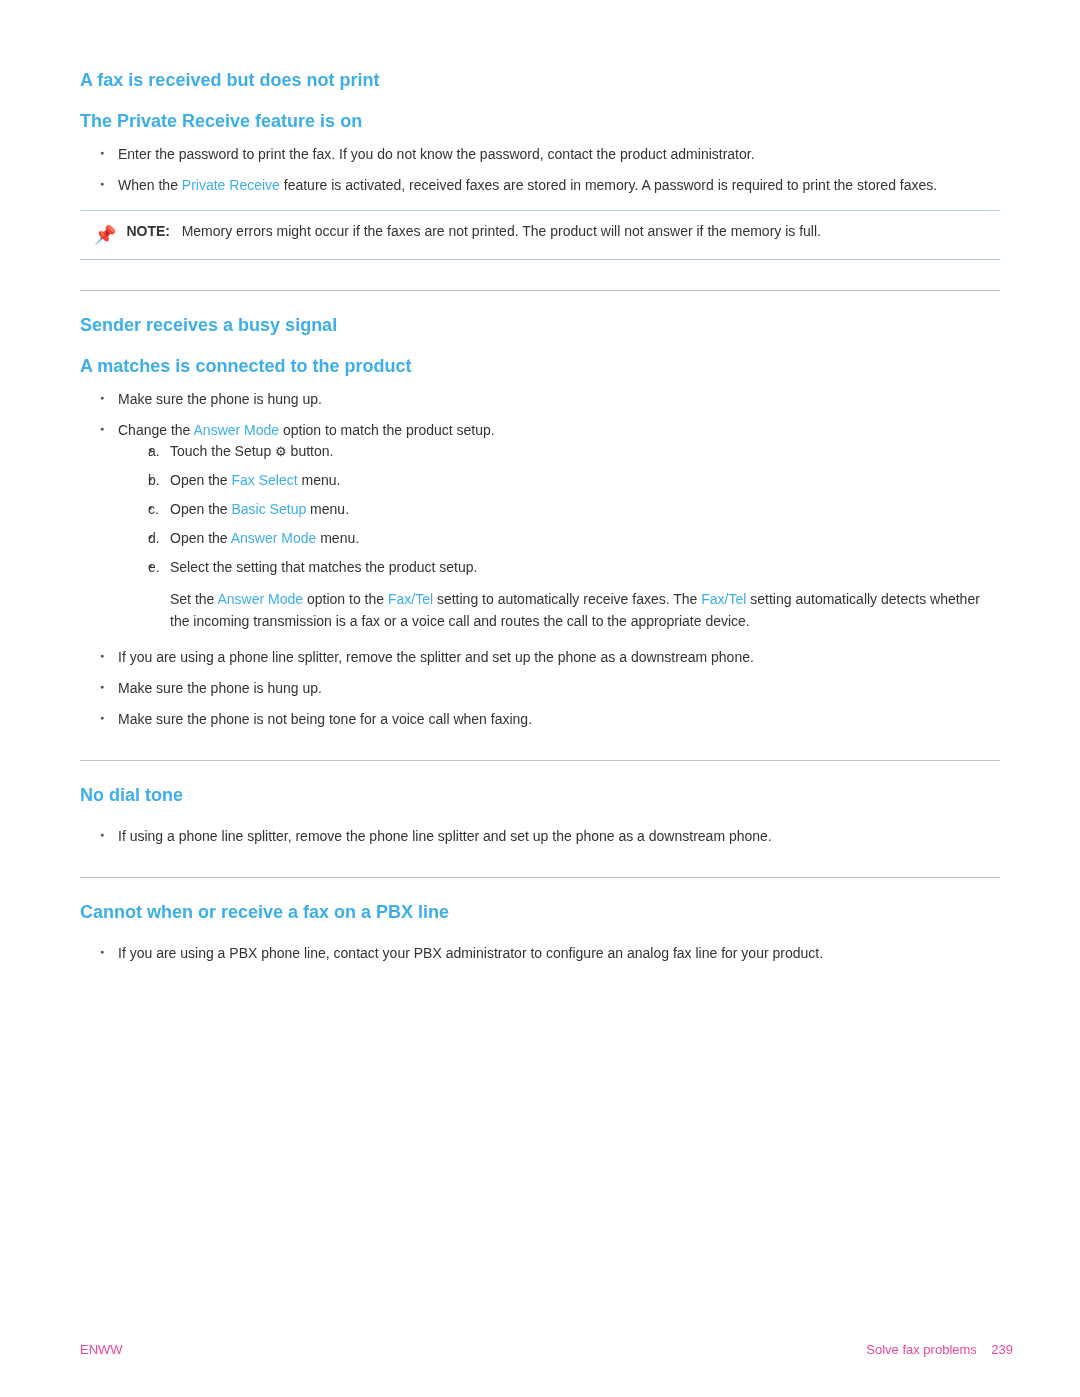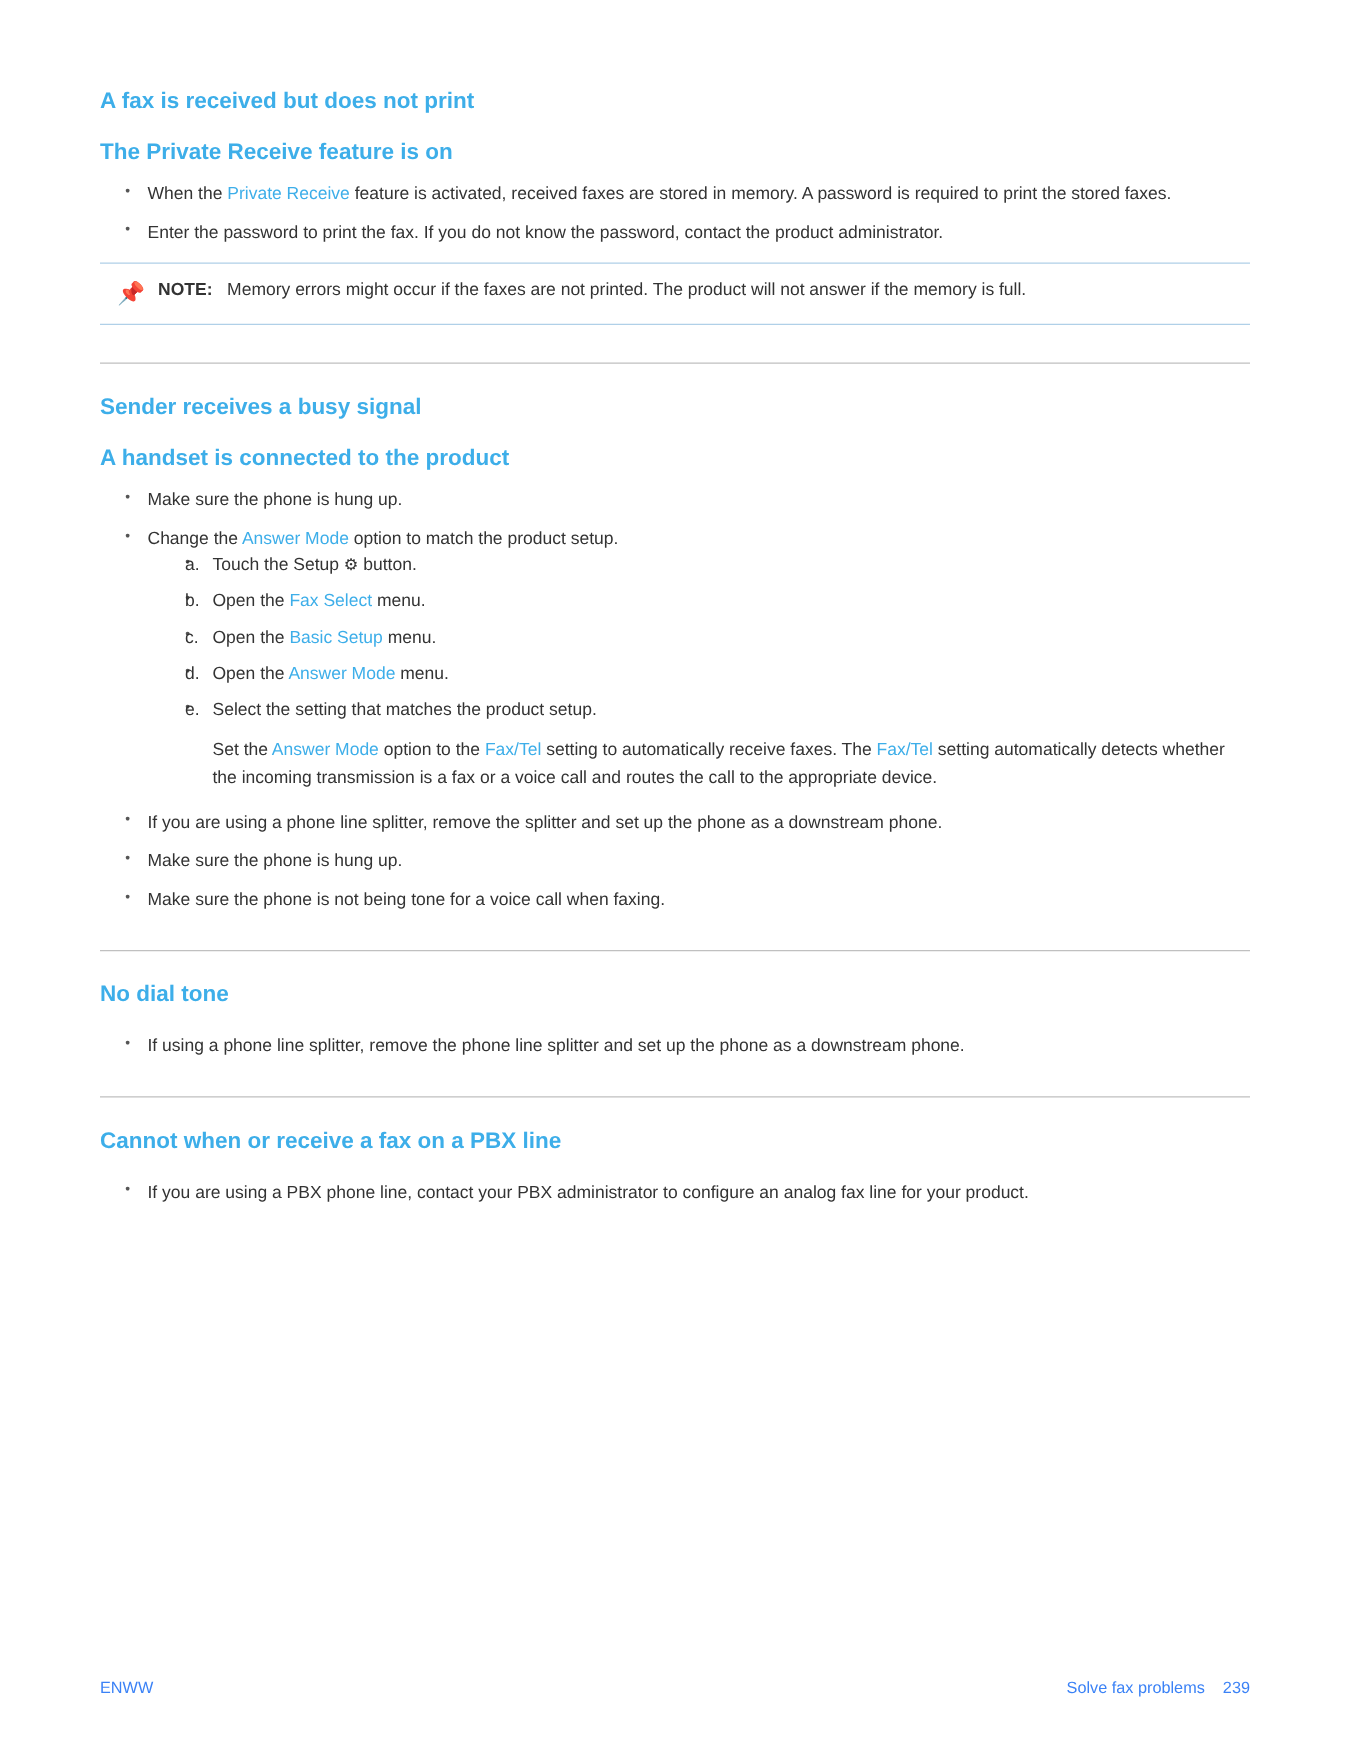--- a/index.html
+++ b/index.html
@@ -118,66 +118,66 @@
     }
 
     .setup-icon {
       font-size: 13px;
     }
 
     .page-footer {
       position: fixed;
       bottom: 40px;
       left: 80px;
-      right: 80px;
+      right: 67px;
       display: flex;
       justify-content: space-between;
       font-size: 13px;
-      color: #3b82f6;
+      color: #ec4899;
     }
 
     .divider {
       border: none;
       border-top: 1px solid #c0c0c0;
       margin: 24px 0;
     }
   </style>
 </head>
 <body>
 
 <div class="page-content">
 
   <div class="section">
     <h1 class="section-title">A fax is received but does not print</h1>
 
     <h2 class="subsection-title">The Private Receive feature is on</h2>
 
     <ul class="bullet-list">
       <li>
-        When the <span class="link-text">Private Receive</span> feature is activated, received faxes are stored in memory. A password is required to print the stored faxes.
+        Enter the password to print the fax. If you do not know the password, contact the product administrator.
       </li>
       <li>
-        Enter the password to print the fax. If you do not know the password, contact the product administrator.
+        When the <span class="link-text">Private Receive</span> feature is activated, received faxes are stored in memory. A password is required to print the stored faxes.
       </li>
     </ul>
 
     <div class="note-box">
       <span class="note-icon">📌</span>
       <div class="note-text">
         <strong>NOTE:</strong>&nbsp;&nbsp; Memory errors might occur if the faxes are not printed. The product will not answer if the memory is full.
       </div>
     </div>
   </div>
 
   <hr class="divider">
 
   <div class="section">
     <h1 class="section-title">Sender receives a busy signal</h1>
 
-    <h2 class="subsection-title">A handset is connected to the product</h2>
+    <h2 class="subsection-title">A matches is connected to the product</h2>
 
     <ul class="bullet-list">
       <li>Make sure the phone is hung up.</li>
       <li>
         Change the <span class="link-text">Answer Mode</span> option to match the product setup.
         <ol class="alpha-list">
           <li>
             <span class="list-label">a.</span>
             Touch the Setup <span class="setup-icon">⚙</span> button.
           </li>

